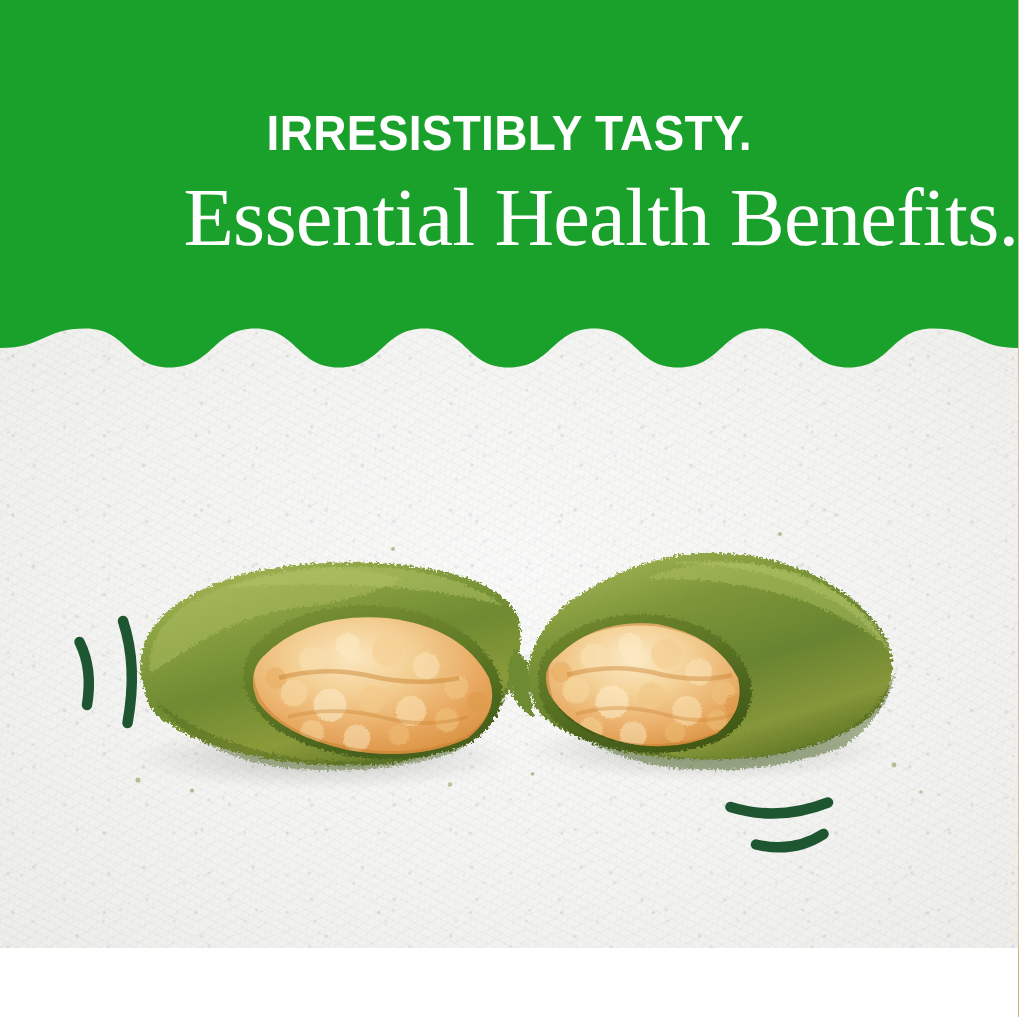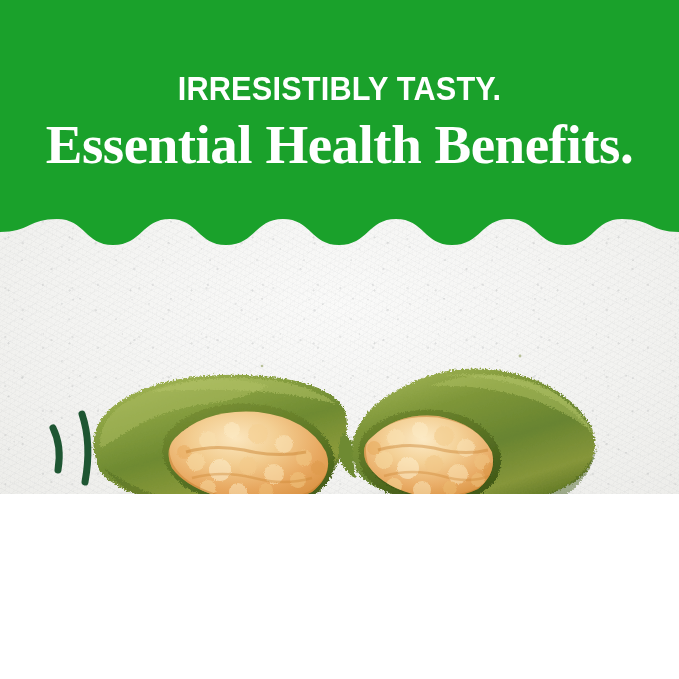--- a/index.html
+++ b/index.html
@@ -8,21 +8,21 @@
     padding: 0;
     background: #ffffff;
   }
   body {
     font-family: "Liberation Sans", sans-serif;
   }
 
   #stage {
     position: relative;
     width: 679px;
-    height: 494px;
+    height: 632px;
     overflow: hidden;
     background: #a16207;
   }
 
   
   .paper-base {
     position: absolute;
     inset: 0;
     background:
       radial-gradient(ellipse 70% 55% at 50% 62%, #FAFAF9 0%, #F3F3F1 60%, #EDEDEA 100%);
@@ -88,25 +88,26 @@
     line-height: 1;
     transform: scaleX(.93);
     transform-origin: 50% 50%;
     white-space: nowrap;
   }
   .headline {
     margin: 0;
     padding-top: 12px;
     color: #FFFFFF;
     font-family: "Liberation Serif", serif;
-    font-weight: bold;
+    font-weight: normal;
     font-size: 55px;
     line-height: 1;
     letter-spacing: -0.5px;
     white-space: nowrap;
+    text-align: right;
   }
 
   
   .snack-stage {
     position: absolute;
     inset: 0;
     z-index: 2;
   }
   .snack-stage svg { display: block; width: 679px; height: 679px; }
 

